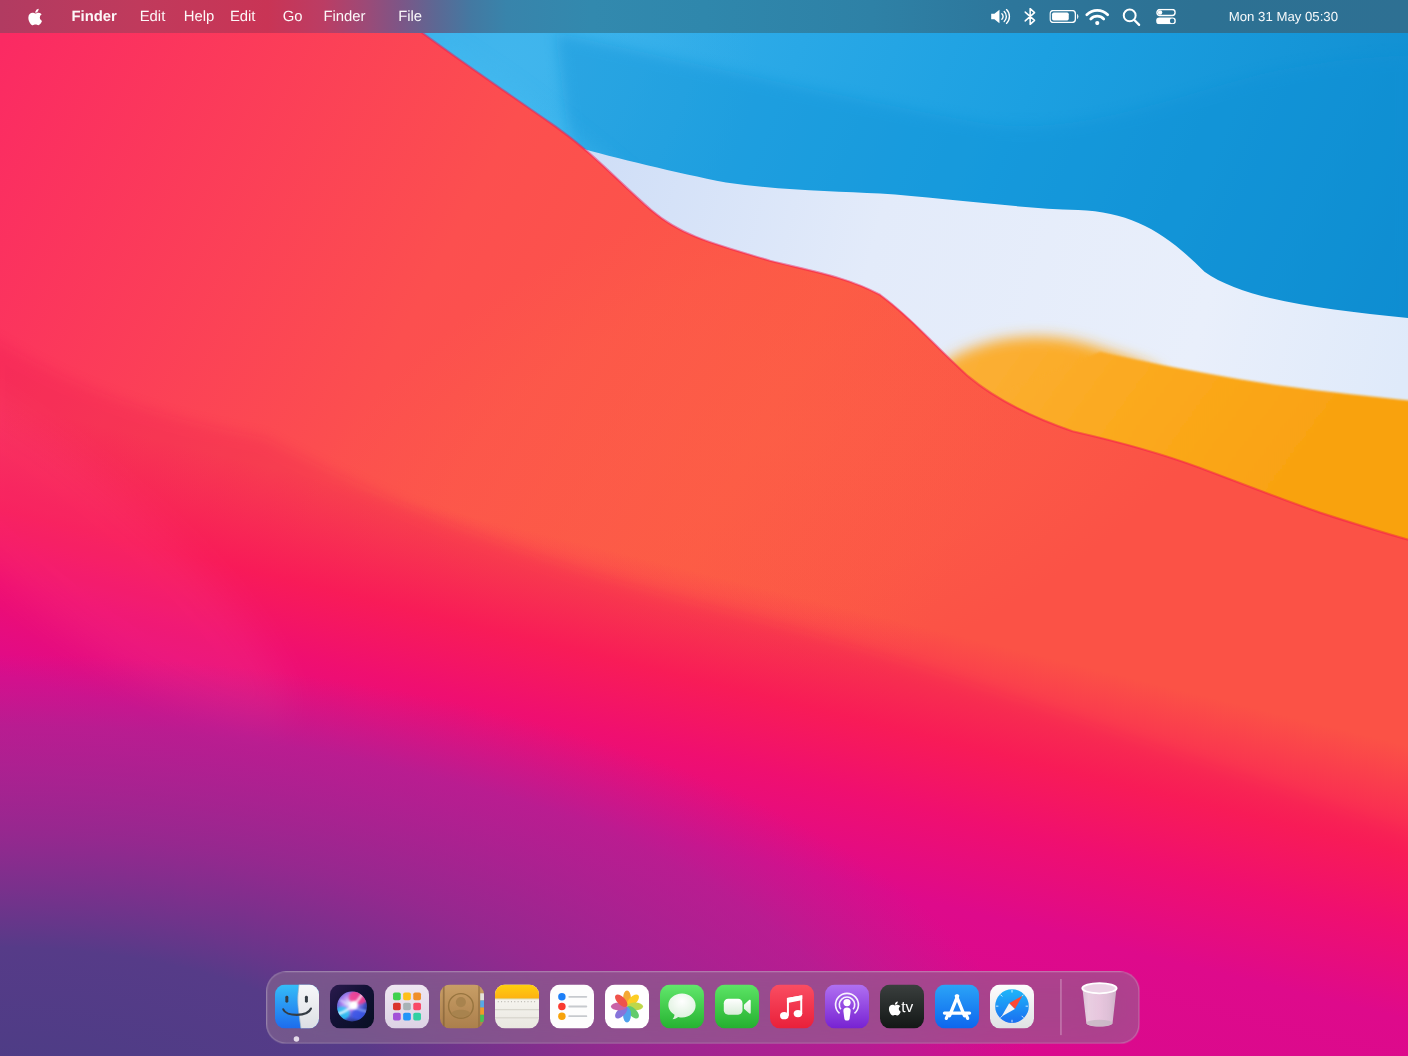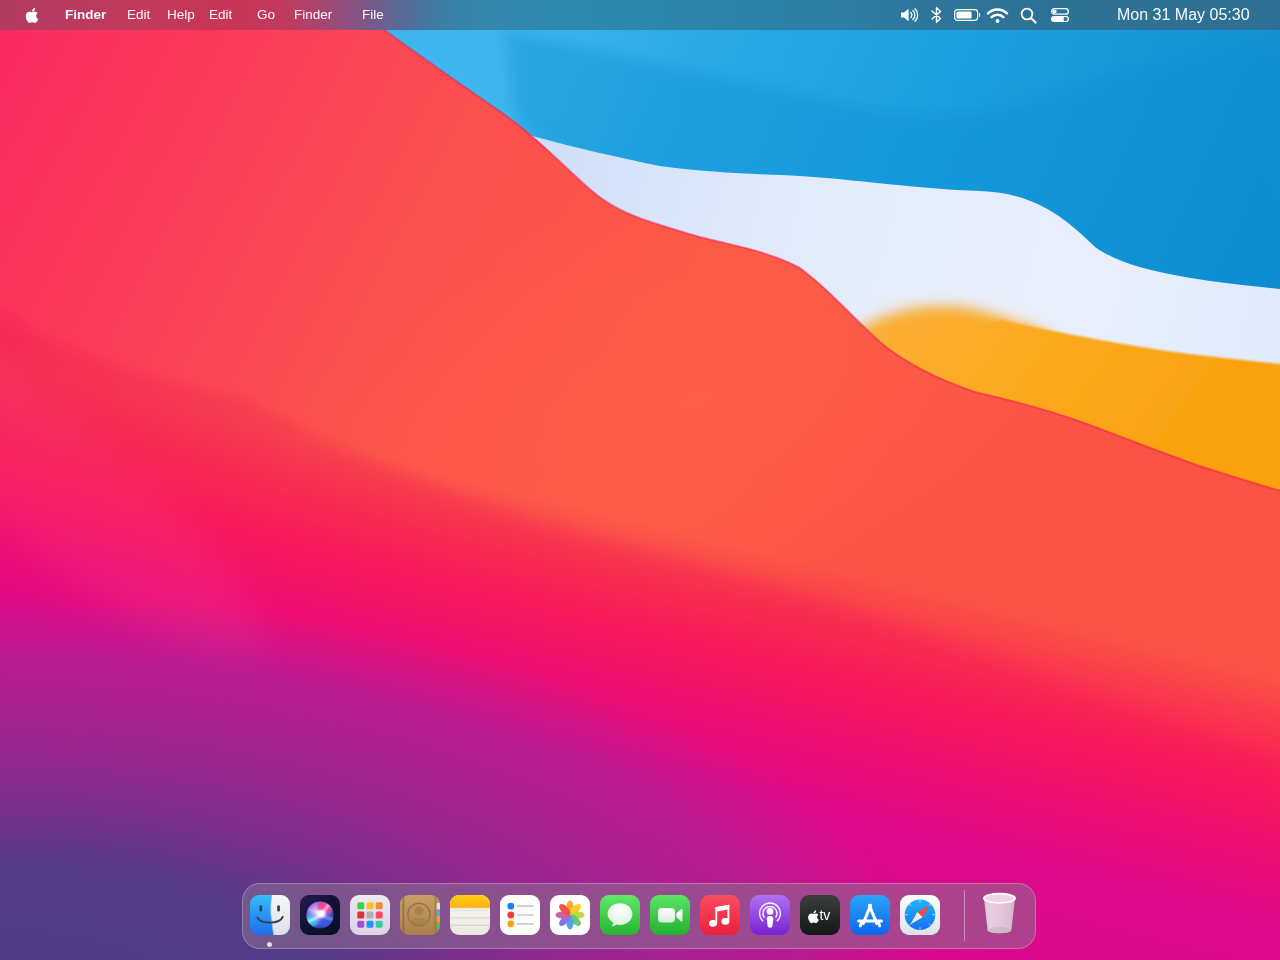--- a/index.html
+++ b/index.html
@@ -134,21 +134,21 @@
   <svg style="position:absolute;left:1020px;top:7px" width="17" height="17" viewBox="0 0 17 17">
     <circle cx="7" cy="7" r="5.4" fill="none" stroke="#fff" stroke-width="1.8"></circle>
     <path d="M11.2,11.2 L15.6,15.6" stroke="#fff" stroke-width="2.1" stroke-linecap="round"></path>
   </svg>
   <svg style="position:absolute;left:1051px;top:8px" width="18" height="14" viewBox="0 0 18 14">
     <rect x="0.7" y="0.7" width="16.6" height="5.4" rx="2.7" fill="none" stroke="#fff" stroke-width="1.3"></rect>
     <circle cx="3.6" cy="3.4" r="2" fill="#fff"></circle>
     <rect x="0" y="7.9" width="18" height="6.1" rx="3" fill="#fff"></rect>
     <circle cx="14.6" cy="11" r="2.1" fill="#2d7296"></circle>
   </svg>
-  <span class="mi" style="left:1117px;font-size:16px">Mon 31 May 05:30</span>
+  <span class="mi" style="left:1117px;font-size:12px">Mon 31 May 05:30</span>
 </div>
 <div id="dock"></div>
 <div id="icons">
 <svg class="ic" style="left:250px" viewBox="0 0 40 40">
   <defs>
     <linearGradient id="fnL" x1="0" y1="0" x2="0" y2="1">
           <stop offset="0" stop-color="#35bdf8"></stop>
           <stop offset="1" stop-color="#1d6ced"></stop>
         </linearGradient>
     <linearGradient id="fnR" x1="0" y1="0" x2="0" y2="1">

